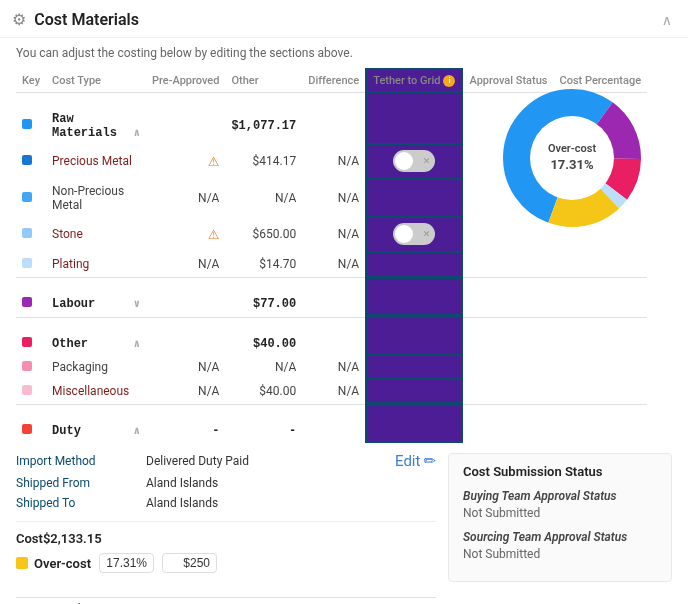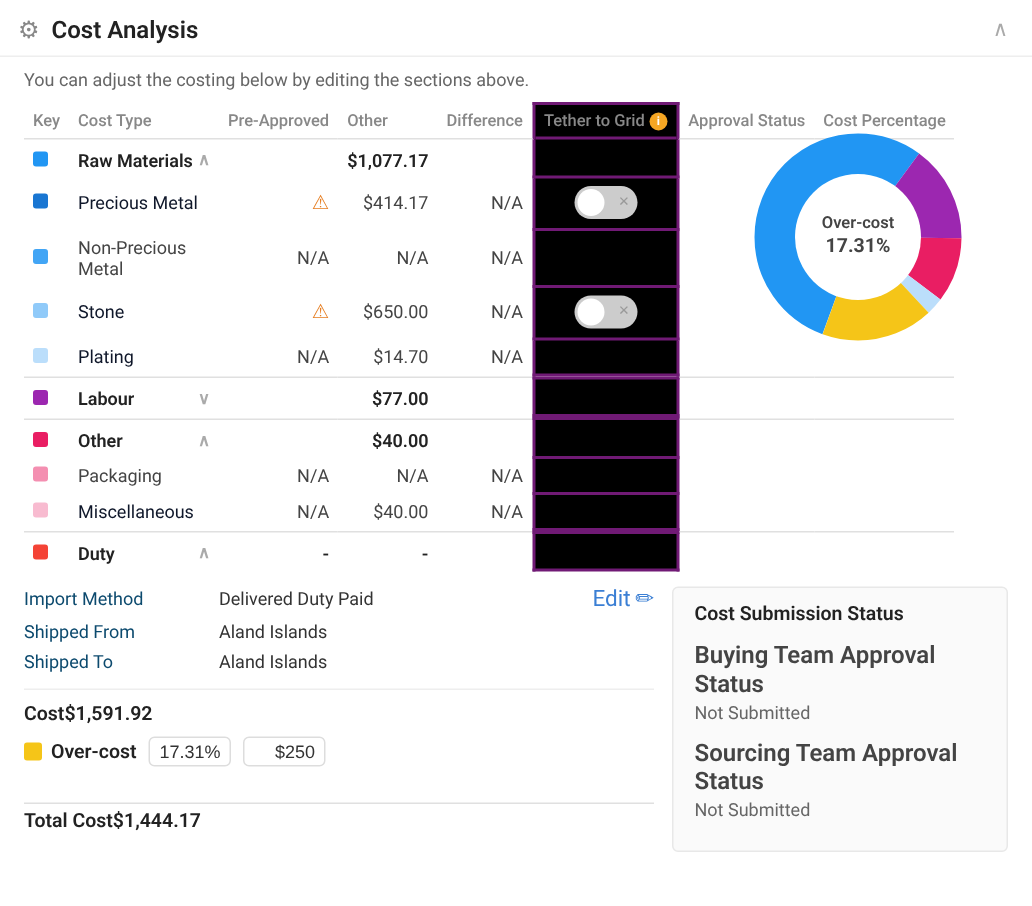--- a/index.html
+++ b/index.html
@@ -77,41 +77,42 @@
       white-space: nowrap;
     }
     .cost-table td {
       padding: 5px 6px;
       vertical-align: middle;
       font-size: 12px;
     }
     .cost-table tr.section-row td {
       font-weight: 600;
       color: #222;
-      padding-top: 7px;
+      padding-top: 19px;
       padding-bottom: 4px;
+      font-family: Liberation Mono, monospace;
     }
     .cost-table tr.item-row td {
       color: #444;
     }
     .cost-table tr.item-row td a {
-      color: #0f172a;
+      color: #7f1d1d;
       text-decoration: none;
     }
 
     .key-color {
       width: 10px;
       height: 10px;
       border-radius: 2px;
       display: inline-block;
     }
 
     .tether-highlight {
-      background: #000000;
-      border: 2px solid #701a75;
+      background: #4c1d95;
+      border: 2px solid #0c4a6e;
     }
     .tether-cell {
       text-align: center;
     }
 
     .toggle-switch {
       display: inline-flex;
       align-items: center;
       background: #ccc;
       border-radius: 12px;
@@ -259,24 +260,25 @@
     .status-title {
       font-weight: 600;
       font-size: 13px;
       color: #222;
       margin-bottom: 10px;
     }
     .status-group {
       margin-bottom: 10px;
     }
     .status-group-label {
-      font-size: 16px;
+      font-size: 12px;
       font-weight: 600;
       color: #444;
       margin-bottom: 3px;
+      font-style: italic;
     }
     .status-value {
       font-size: 12px;
       color: #666;
     }
 
     .th-tether {
       display: flex;
       align-items: center;
       gap: 3px;
@@ -317,21 +319,21 @@
     .bottom-right {
       width: 224px;
     }
   </style>
 </head>
 <body>
 
 <div class="page-header">
   <div class="page-header-left">
     <span class="header-icon">⚙</span>
-    <span class="page-title">Cost Analysis</span>
+    <span class="page-title">Cost Materials</span>
   </div>
   <span class="collapse-icon">∧</span>
 </div>
 
 <div class="subtitle">You can adjust the costing below by editing the sections above.</div>
 
 <div class="main-content">
   <div class="left-panel">
     <table class="cost-table">
       <thead>
@@ -531,21 +533,21 @@
         </div>
         <div class="duty-row">
           <span class="duty-label">Shipped To</span>
           <span class="duty-value">Aland Islands</span>
         </div>
       </div>
 
       <div class="totals-section">
         <div class="totals-row">
           <span>Cost</span>
-          <span>$1,591.92</span>
+          <span>$2,133.15</span>
         </div>
         <div class="overcost-row">
           <span class="overcost-label">
             <span class="overcost-key"></span>
             <span>Over-cost</span>
           </span>
           <input class="overcost-input" type="text" value="17.31%" style="">
           <input class="overcost-input" type="text" value="$250" style="">
         </div>
         <div class="totals-row" style="border-top:1px solid #e0e0e0;margin-top:20px;padding-top:4px;">

